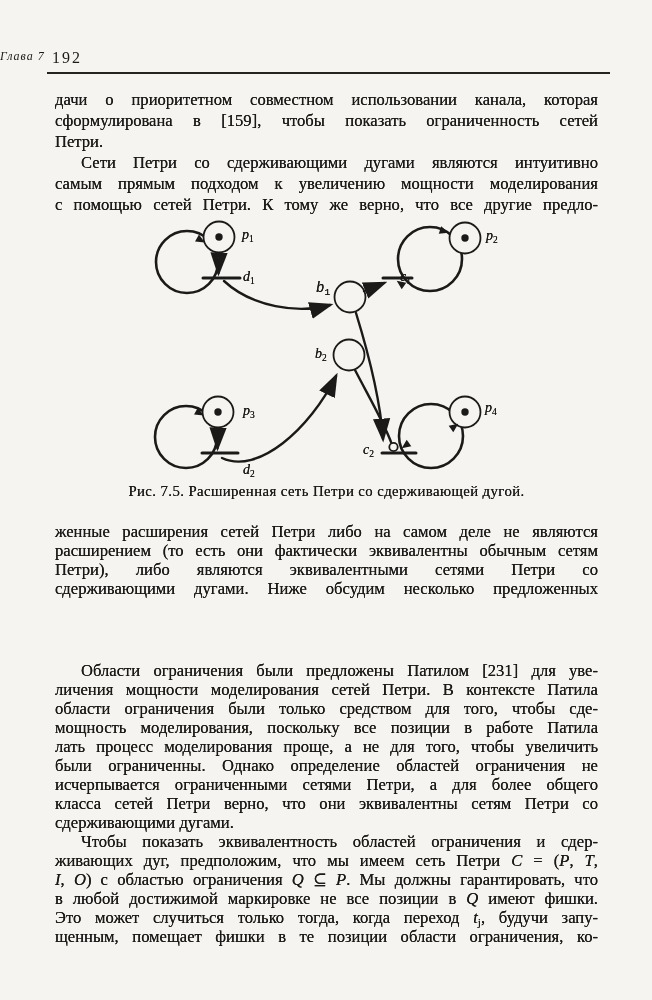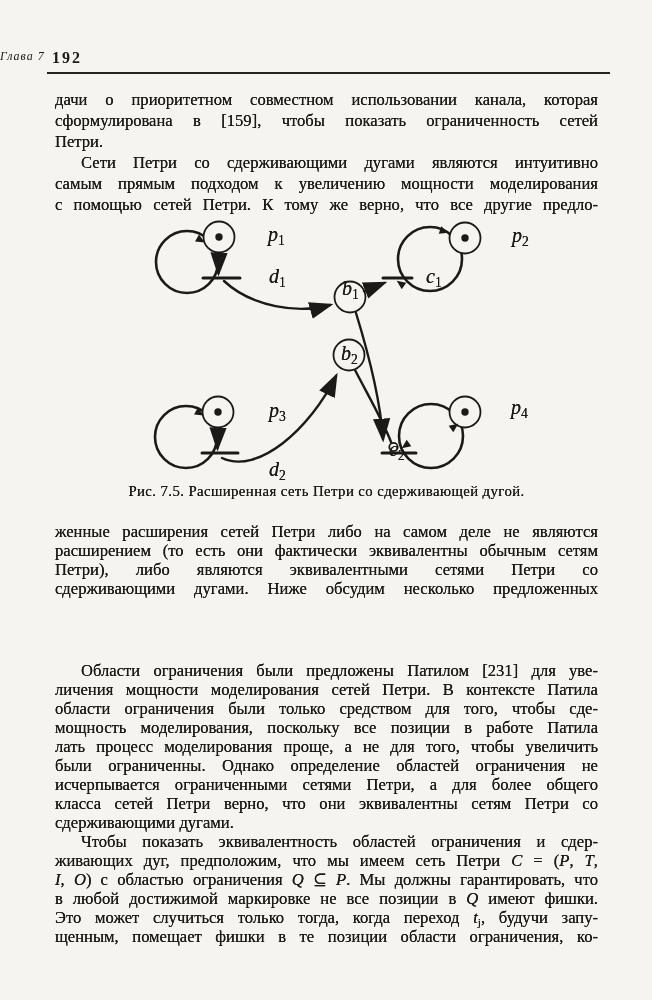--- a/index.html
+++ b/index.html
@@ -3,39 +3,39 @@
 <meta charset="utf-8">
 <title>192 — Глава 7</title>
 <style>
   html,body{margin:0;padding:0;}
   body{background:#f5f4f0;}
   .page{
     position:relative;width:652px;height:1000px;background:#f5f4f0;
     font-family:"Liberation Serif","DejaVu Serif",serif;color:#1b1a18;
     overflow:hidden;
   }
-  .hdr-num{position:absolute;left:52px;top:49px;font-size:16px;letter-spacing:2px;font-weight:bold;}
+  .hdr-num{position:absolute;left:52px;top:49px;font-size:16px;letter-spacing:2px;}
   .hdr-chap{position:absolute;left:0;top:49px;width:652px;text-align:left;
     font-style:italic;font-size:12px;letter-spacing:1px;}
   .hdr-rule{position:absolute;left:47px;top:72px;width:563px;height:2.4px;background:#24231f;}
   .tblock{position:absolute;left:55px;width:543px;
     font-size:16.6px;text-shadow:0 0 .35px currentColor;}
   .lh21{line-height:21px;}
   .lh19{line-height:19px;}
   .line{white-space:normal;}
   .line.just{text-align:justify;text-align-last:justify;}
   .line.ind{text-indent:26px;}
   .line sub{font-size:.68em;line-height:0;vertical-align:-.25em;}
   .caption{position:absolute;left:55px;top:483px;width:543px;text-align:center;
     font-size:14.8px;letter-spacing:.4px;text-shadow:0 0 .3px currentColor;}
   .sec-head{position:absolute;left:55px;top:637px;width:543px;text-align:center;
     font-family:"Liberation Sans","DejaVu Sans",sans-serif;font-weight:700;font-size:16.5px;}
   .fig{position:absolute;left:0;top:215px;width:652px;height:260px;}
-  .fig-label{position:absolute;font-style:italic;font-size:20px;line-height:15px;
-    text-shadow:0 0 .3px currentColor;margin-left:26px;}
+  .fig-label{position:absolute;font-style:italic;font-size:14px;line-height:15px;
+    text-shadow:0 0 .3px currentColor;}
   .fig-label sub{font-style:normal;font-size:.68em;line-height:0;vertical-align:-.3em;}
 </style>
 </head>
 <body>
 
 <div class="page">
 
   <div class="hdr-num">192</div>
   <div class="hdr-chap">Глава 7</div>
   <div class="hdr-rule"></div>
@@ -103,21 +103,21 @@
       <polygon points="0,-3.9 9,0 0,3.9" transform="translate(404,71) rotate(216)"></polygon>
       <polygon points="0,-3.9 9,0 0,3.9" transform="translate(196,196) rotate(30)"></polygon>
       <polygon points="0,-3.9 9,0 0,3.9" transform="translate(451,214) rotate(-36)"></polygon>
       <polygon points="0,-3.9 9,0 0,3.9" transform="translate(409,228) rotate(144)"></polygon>
     </g>
   </svg>
 
   <div>
       <span class="fig-label" style="left: 242px; top: 227px;">p<sub>1</sub></span>
       <span class="fig-label" style="left: 243px; top: 269px;">d<sub>1</sub></span>
-      <span class="fig-label" style="left: 316px; top: 281px;">b<sub>1</sub></span>
+      <span class="fig-label" style="left: 316px; top: 281px; font-family: Liberation Mono, monospace;">b<sub>1</sub></span>
       <span class="fig-label" style="left: 400px; top: 269px; text-align: right;">c<sub>1</sub></span>
       <span class="fig-label" style="left: 486px; top: 228px;">p<sub>2</sub></span>
       <span class="fig-label" style="left: 315px; top: 346px;">b<sub>2</sub></span>
       <span class="fig-label" style="left: 243px; top: 403px;">p<sub>3</sub></span>
       <span class="fig-label" style="left: 243px; top: 462px;">d<sub>2</sub></span>
       <span class="fig-label" style="left: 363px; top: 442px;">c<sub>2</sub></span>
       <span class="fig-label" style="left: 485px; top: 400px;">p<sub>4</sub></span>
     </div>
 
   <div class="caption">Рис. 7.5. Расширенная сеть Петри со сдерживающей дугой.</div>

